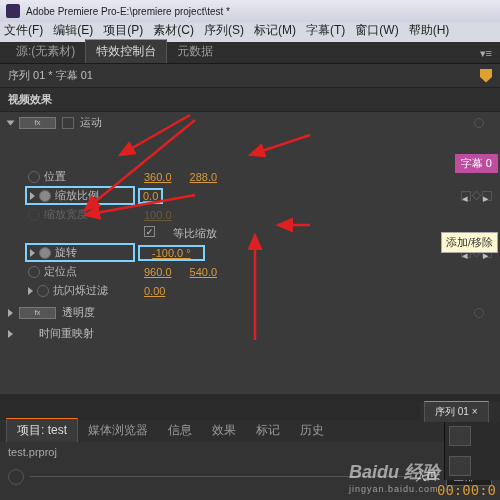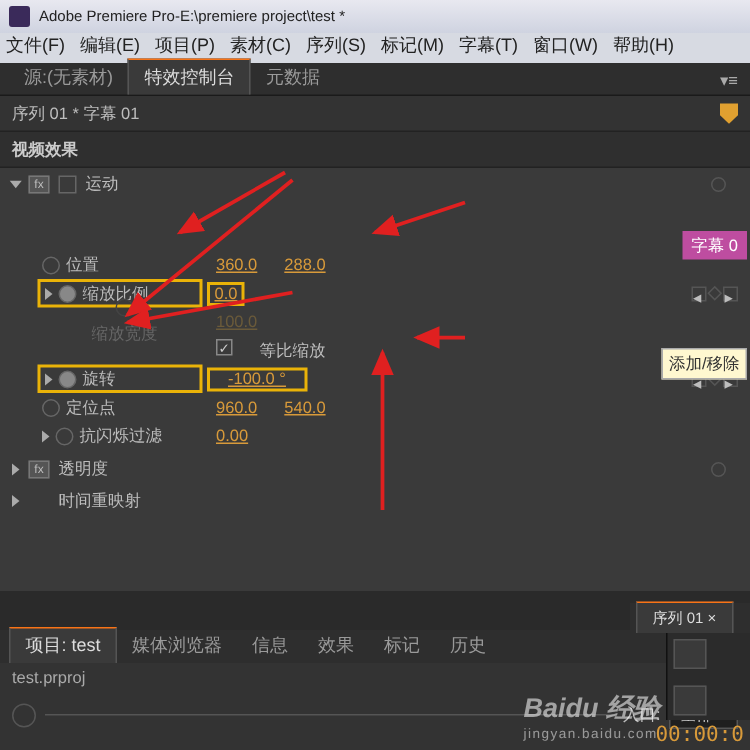--- a/index.html
+++ b/index.html
@@ -13,34 +13,34 @@
   .tab.active { background: #3a3a3a; color: #ddd; border-top: 1px solid #f97316; border-left: 1px solid #555; border-right: 1px solid #555; }
   .panel-menu { margin-left: auto; padding: 3px 8px; color: #aaa; }
   .panel { background: #3a3a3a; }
   .seqline { padding: 4px 8px; display: flex; justify-content: space-between; align-items: center; background: #333; border-bottom: 1px solid #222; }
   .playhead { width: 12px; height: 14px; background: #e0a030; clip-path: polygon(0 0,100% 0,100% 60%,50% 100%,0 60%); display:inline-block; }
   .section-hdr { background: #2f2f2f; padding: 4px 8px; font-weight: bold; color: #ccc; border-bottom: 1px solid #222; }
   .tag { position: absolute; right: 2px; top: 90px; background: #be4da0; color: #fff; padding: 2px 6px; font-size: 11px; }
   .fxrow { display: flex; align-items: center; padding: 3px 8px; gap: 6px; }
   .tri { width: 0; height: 0; border-top: 4px solid transparent; border-bottom: 4px solid transparent; border-left: 5px solid #aaa; display:inline-block; }
   .tri.down { transform: rotate(90deg); }
-  .fx-icon { width: 14px; height: 12px; background: #555; border: 1px solid #777; font-size: 8px; display: inline-flex; align-items: center; justify-content: center; }
+  .fx-icon { width: 37px; height: 12px; background: #555; border: 1px solid #777; font-size: 8px; display: inline-flex; align-items: center; justify-content: center; }
   .sw { width: 12px; height: 12px; border: 1px solid #666; border-radius: 6px; display:inline-block; }
   .prop-area { padding: 2px 0 2px 28px; margin-top: 32px; }
   .prop { display: flex; align-items: center; height: 19px; gap: 6px; }
   .prop .lbl { width: 110px; color: #bbb; display: flex; align-items: center; gap: 4px; }
   .prop .dim .lbl, .prop.dim .lbl { color: #666; }
   .vals { display: flex; gap: 18px; min-width: 150px; }
   .val { color: #d89a3a; text-decoration: underline; cursor: pointer; }
   .val.dim { color: #6a5a3a; }
   .cb { width: 11px; height: 11px; border: 1px solid #888; display: inline-flex; align-items: center; justify-content: center; font-size: 9px; color: #ccc; }
   .kf { margin-left: auto; display: flex; gap: 2px; align-items: center; padding-right: 8px; }
   .kf span { width: 10px; height: 10px; border: 1px solid #555; display:inline-block; }
   .kf .diamond { transform: rotate(45deg); width: 7px; height: 7px; }
-  .redbox { border: 2px solid #eab308; padding: 0 3px; margin-left: -3px; text-align: center; }
+  .redbox { border: 2px solid #7dd3fc; padding: 0 3px; margin-left: -3px; text-align: center; }
   .tooltip { position: absolute; right: 2px; top: 232px; background: #fff8d0; color: #333; border: 1px solid #aaa; padding: 2px 4px; font-size: 11px; white-space: nowrap; }
   .bottom { position: absolute; bottom: 0; left: 0; right: 0; }
   .bottom-tabs { background: #2e2e2e; height: 22px; display: flex; align-items: flex-end; padding-left: 6px; }
   .proj-body { background: #333; padding: 4px 8px; height: 58px; }
   .proj-row1 { display: flex; justify-content: space-between; color: #aaa; }
   .proj-row2 { display: flex; align-items: center; gap: 6px; margin-top: 6px; }
   .search { flex: 0 0 16px; height: 16px; border: 1px solid #555; border-radius: 8px; }
   .combo { background: #1f1f1f; border: 1px solid #555; color: #ccc; padding: 1px 6px; display: flex; align-items: center; gap: 4px; }
   .right-panel { position: absolute; right: 0; bottom: 20px; width: 56px; height: 58px; background: #2b2b2b; border-left: 1px solid #111; }
   .toolbtn { width: 22px; height: 20px; border: 1px solid #555; margin: 4px; background: #3a3a3a; display: inline-block; }
@@ -120,21 +120,21 @@
           <span class="val redbox">0.0</span>
         </span>
       <span class="kf">
           <span>◂</span>
           <span class="diamond"></span>
           <span>▸</span>
         </span>
     </div>
 
     <div class="prop dim">
-      <span class="lbl" style="color:#666;flex-direction:column;">
+      <span class="lbl" style="color:#666;">
           <span class="sw" style="border-color:#444;"></span>
           <span>缩放宽度</span>
         </span>
       <span class="vals">
           <span class="val dim">100.0</span>
         </span>
     </div>
 
     <div class="prop">
       <span class="lbl"></span>

